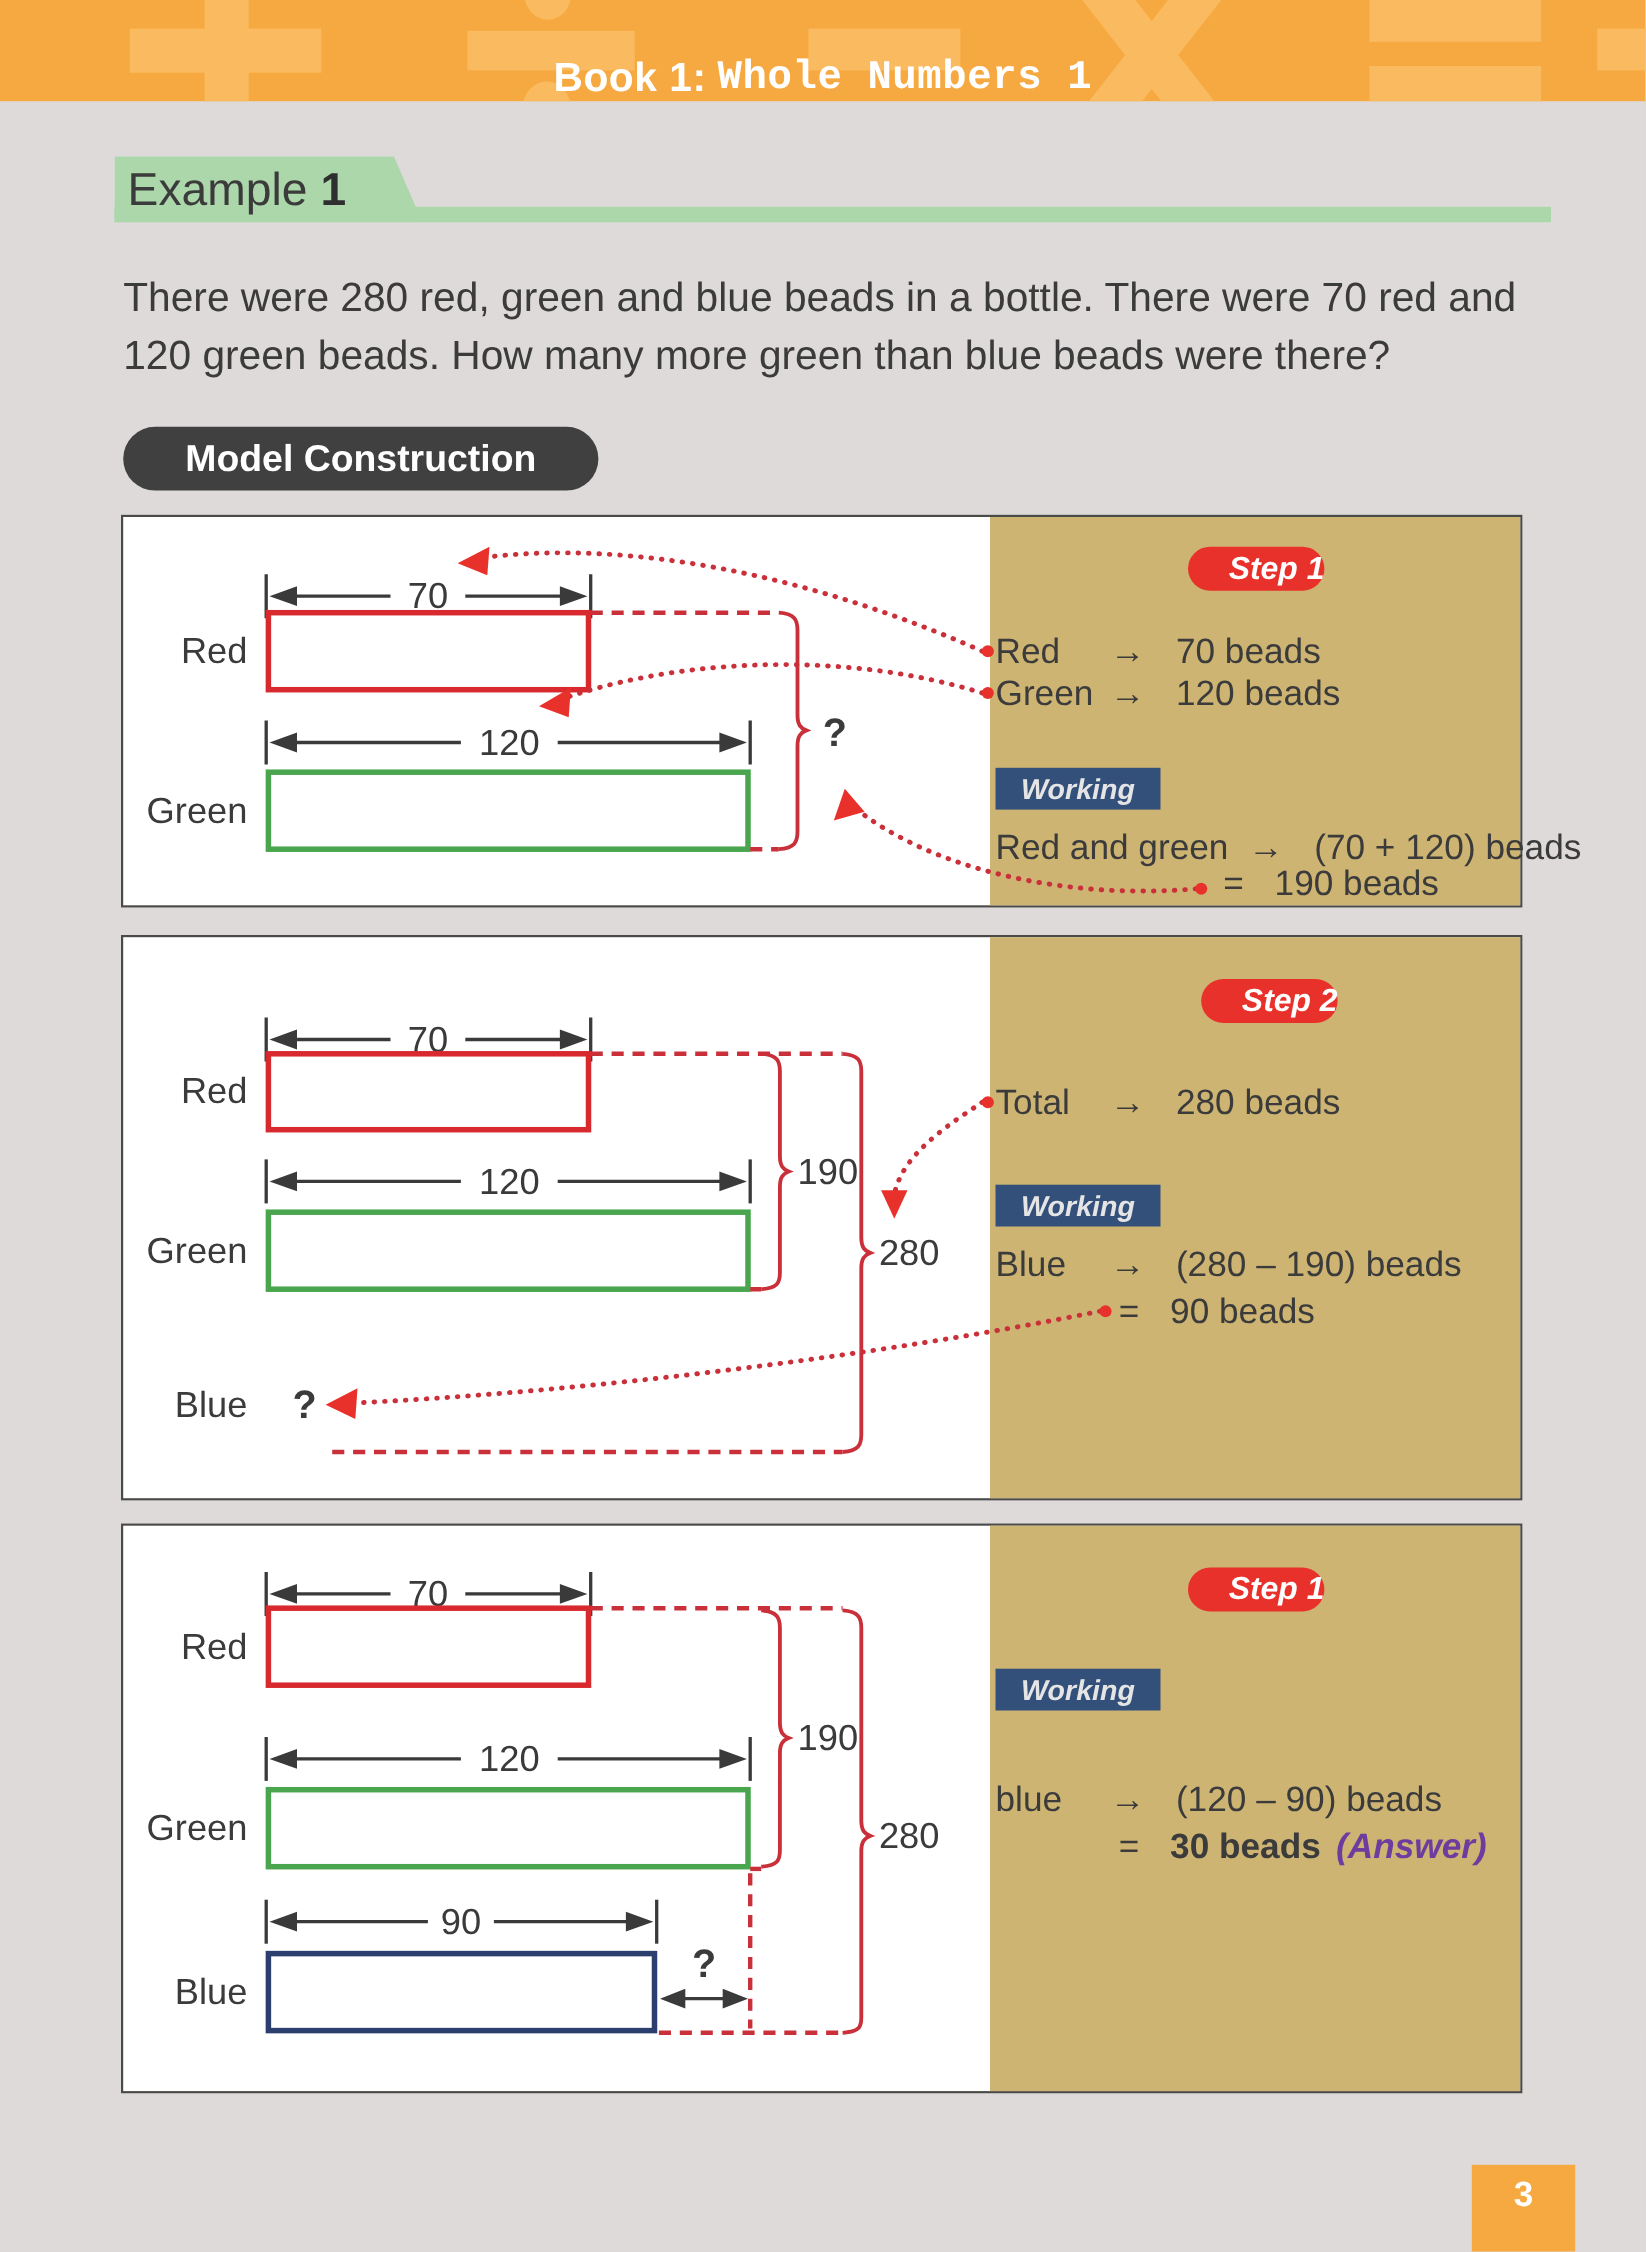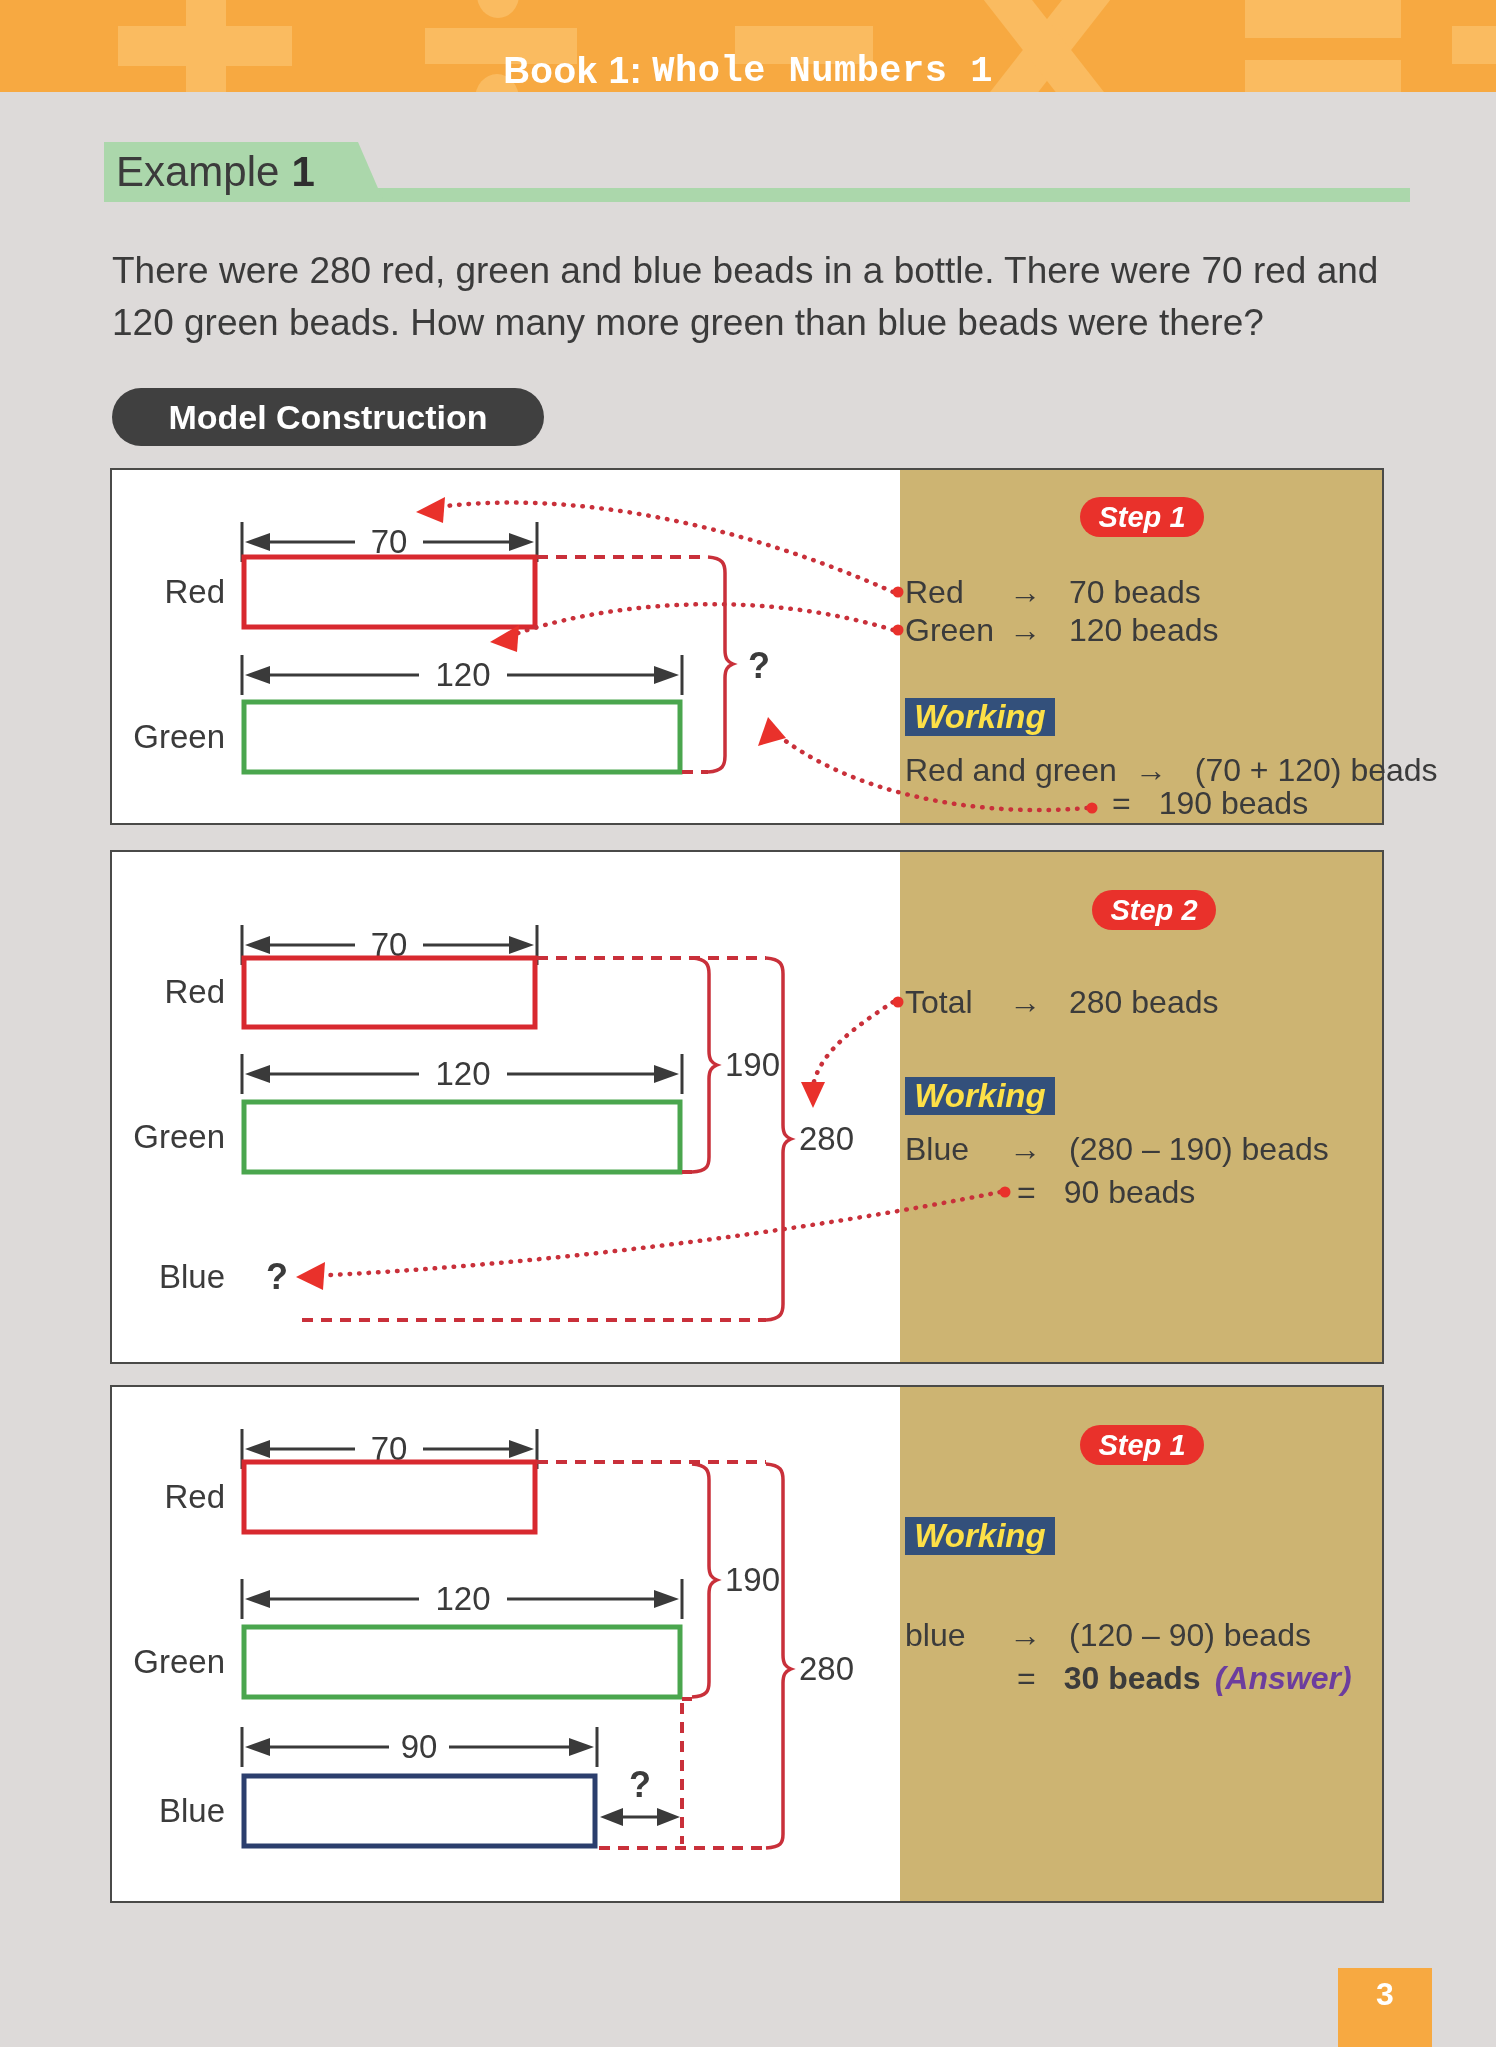--- a/index.html
+++ b/index.html
@@ -27,23 +27,23 @@
   
   .problem{position:absolute;left:112px;top:245px;width:1300px;font-size:37px;line-height:52px;color:#3B3B3B;}
   
   .mc-badge{position:absolute;left:112px;top:388px;width:432px;height:58px;border-radius:29px;background:#404040;
     display:flex;align-items:center;justify-content:center;color:#fff;font-size:34px;font-weight:800;}
   
   .panel{position:absolute;left:110px;width:1274px;background:#FFFFFF;border:2px solid #4A4A48;box-sizing:border-box;}
   .tan{position:absolute;left:788px;top:0;right:0;bottom:0;background:#CDB472;}
   .model-svg{position:absolute;left:0;top:0;}
   .step-badge{position:absolute;width:124px;height:40px;border-radius:20px;background:#E9312B;
-    display:flex;align-items:center;justify-content:center;color:#fff;font-size:29px;font-weight:bold;font-style:italic;}
+    display:flex;align-items:center;justify-content:flex-end;color:#fff;font-size:29px;font-weight:bold;font-style:italic;}
   .working-badge{position:absolute;width:150px;height:38px;background:#33507B;
-    display:flex;align-items:center;justify-content:center;color:#fde047;font-size:33px;font-weight:bold;font-style:italic;}
+    display:flex;align-items:center;justify-content:center;color:#e5e5e5;font-size:26px;font-weight:bold;font-style:italic;}
   .tan-line{position:absolute;display:flex;align-items:center;height:38px;font-size:32px;color:#3B3B3B;white-space:nowrap;}
   .flabel{display:inline-block;width:104px;}
   .farrow{display:inline-block;width:60px;font-weight:bold;}
   .gap18{margin-right:18px;}
   .eq{display:inline-block;margin-right:28px;}
   .answer-note{color:#6C3D9E;font-weight:bold;font-style:italic;margin-left:14px;}
   .bold-result{font-weight:800;}
   
   .page-num-box{position:absolute;left:1338px;top:1968px;width:94px;height:79px;background:#F7A941;
     display:flex;justify-content:center;color:#fff;font-size:32px;font-weight:bold;padding-top:8px;box-sizing:border-box;}

